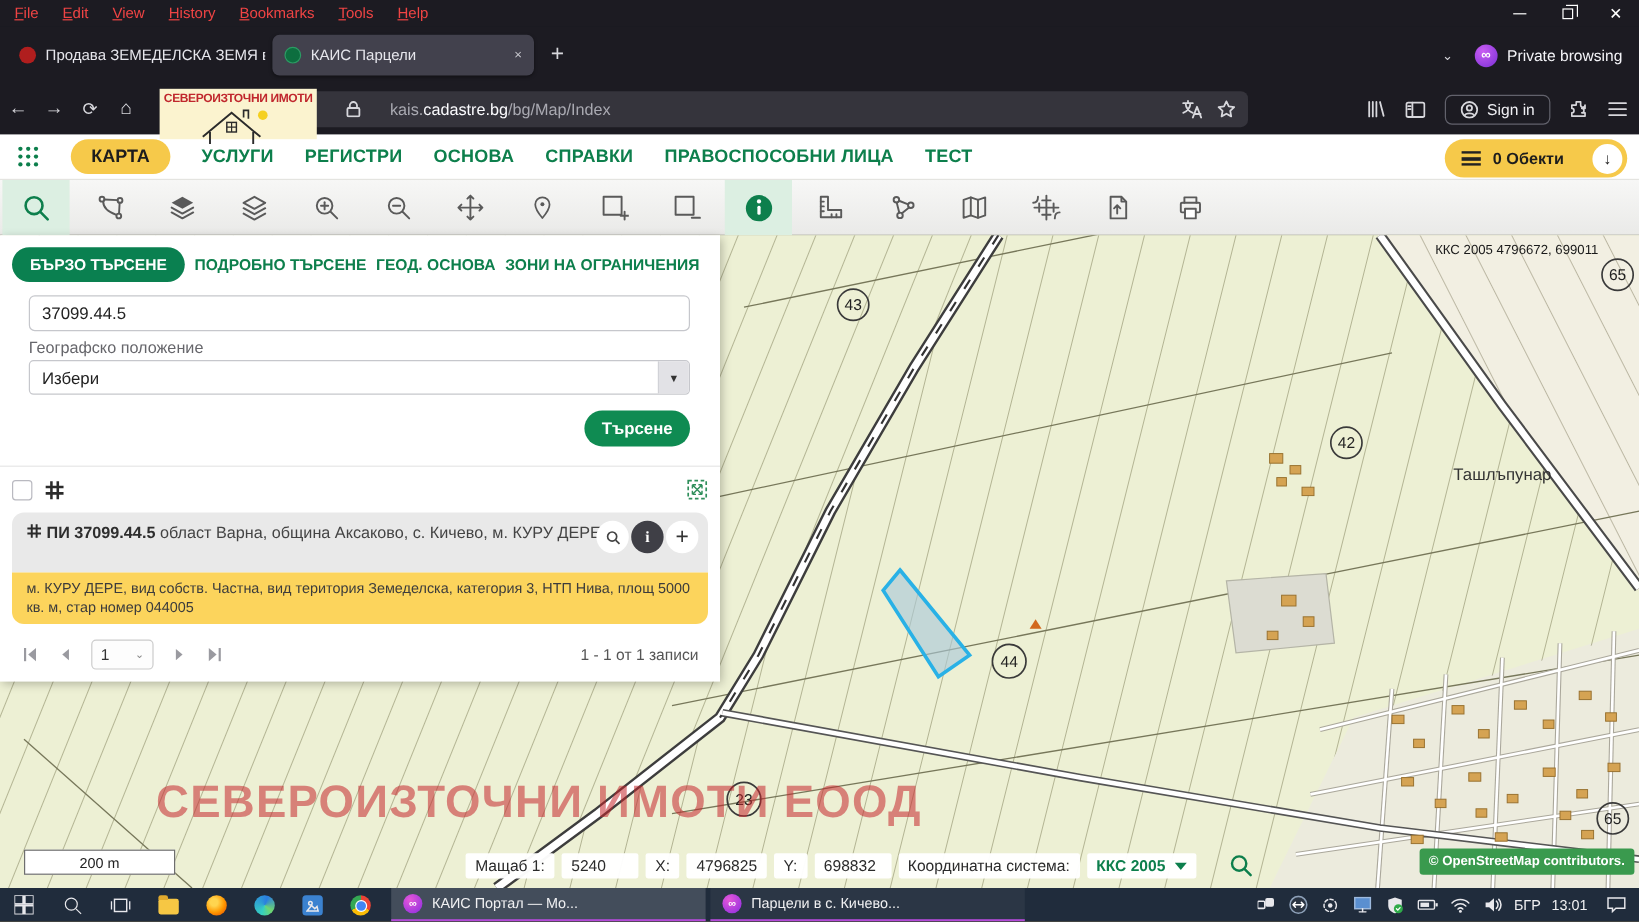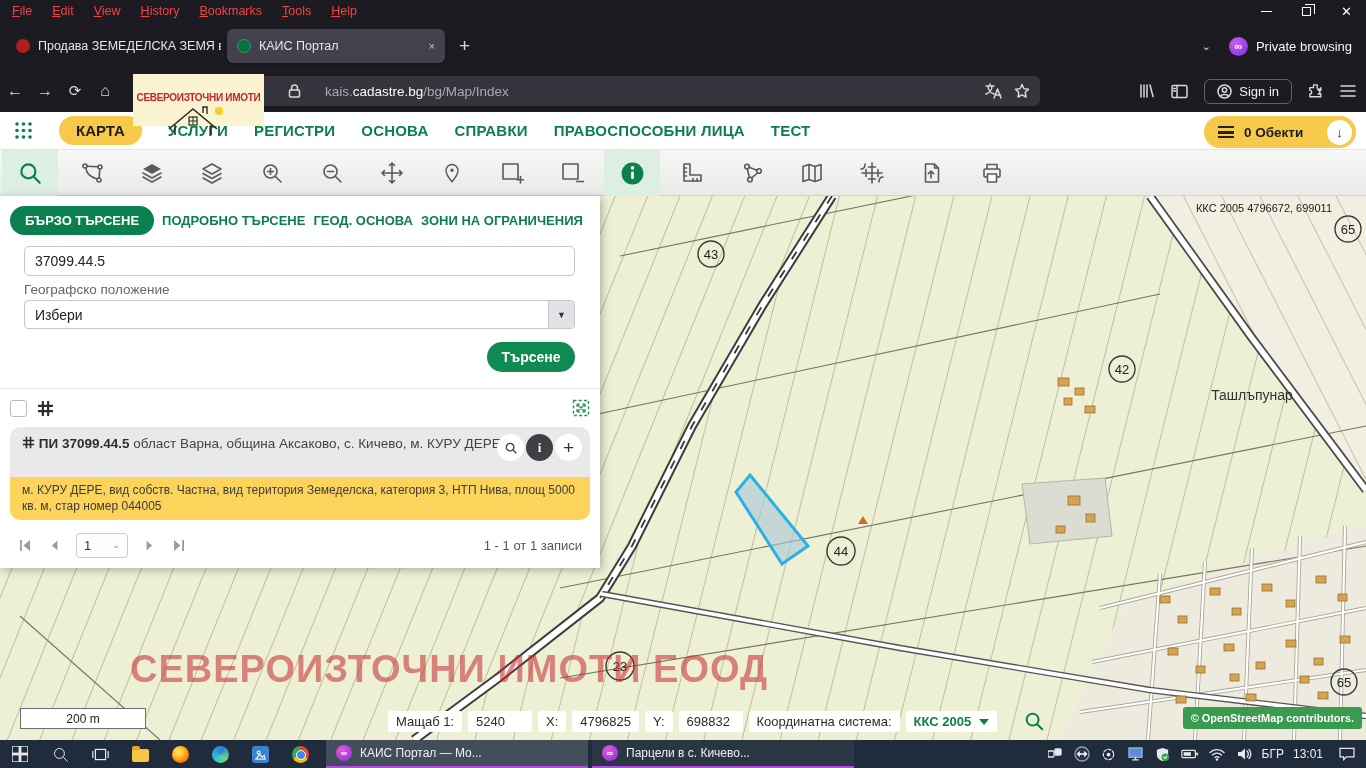--- a/index.html
+++ b/index.html
@@ -83,21 +83,21 @@
 .cbtn.dark{background:#3f3f46;color:#fff;font-size:13px;font-weight:bold;font-family:"Liberation Serif",serif}
 .cbtn.plus{font-size:19px;color:#333}
 .yellowcard{position:absolute;left:10px;top:281px;width:580px;height:43px;background:#fcd45c;border-radius:0 0 10px 10px;padding:6px 12px;font-size:12px;color:#3c3c3c;line-height:1.3}
 .pgrow{position:absolute;left:18px;top:336px;width:564px;height:26px;display:flex;align-items:center;color:#8a8a8a}
 .pgbtn{margin-right:16px;display:flex;align-items:center}
 .pgbtn svg{fill:#9a9aa0;stroke:none}
 .pgsel{width:52px;height:25px;border:1px solid #ccc;border-radius:4px;background:#fdfdfd;display:flex;align-items:center;font-size:13px;color:#333;padding:0 7px;margin-right:16px}
 .pgsel .c{margin-left:auto;font-size:9px;color:#888}
 .pgsum{margin-left:auto;font-size:13px;color:#555}
 
-.logo{left:133px;top:74px;width:131px;height:52px;background:#fbf3cf;z-index:60;text-align:center;padding-top:18px}
+.logo{left:133px;top:74px;width:131px;height:42px;background:#fbf3cf;z-index:60;text-align:center;padding-top:3px}
 .logo .t{color:#c0272d;font-weight:bold;font-size:10px;letter-spacing:-0.3px}
 
 .taskbar{left:0;top:740px;width:1366px;height:28px;background:#202c3c;display:flex;align-items:center;z-index:70}
 .tbic{width:40px;height:28px;display:flex;align-items:center;justify-content:center}
 .tbic svg{stroke:#e8e8ec;fill:none;stroke-width:1.4}
 .appdot{width:17px;height:17px;border-radius:50%}
 .ffox{background:radial-gradient(circle at 38% 35%,#ffd54f 0 20%,#ff9800 55%,#e65100 90%)}
 .edge{background:conic-gradient(from 200deg,#35d0c0,#2a7de1 50%,#6fd66f 80%,#35d0c0)}
 .chrome{background:conic-gradient(#ea4335 0 120deg,#fbbc05 0 240deg,#34a853 0 360deg);position:relative}
 .chrome::after{content:"";position:absolute;left:4.5px;top:4.5px;width:8px;height:8px;border-radius:50%;background:#4285f4;border:1.5px solid #fff}
@@ -135,21 +135,21 @@
   </div>
 
   <div class="tabbar ab">
     <div class="tab">
       <span class="fav red"></span>
       <span>Продава ЗЕМЕДЕЛСКА ЗЕМЯ в</span>
 
     </div>
     <div class="tab active">
       <span class="fav green"></span>
-      <span>КАИС Портал</span>
+      <span>КАИС Парцели</span>
       <span class="tclose">×</span>
     </div>
     <span class="newtab">+</span>
     <div class="tab-right">
       <span style="font-size:11px">⌄</span>
       <span class="pb-badge">
         <span class="mask-ic">∞</span>
         <span>Private browsing</span>
       </span>
     </div>

